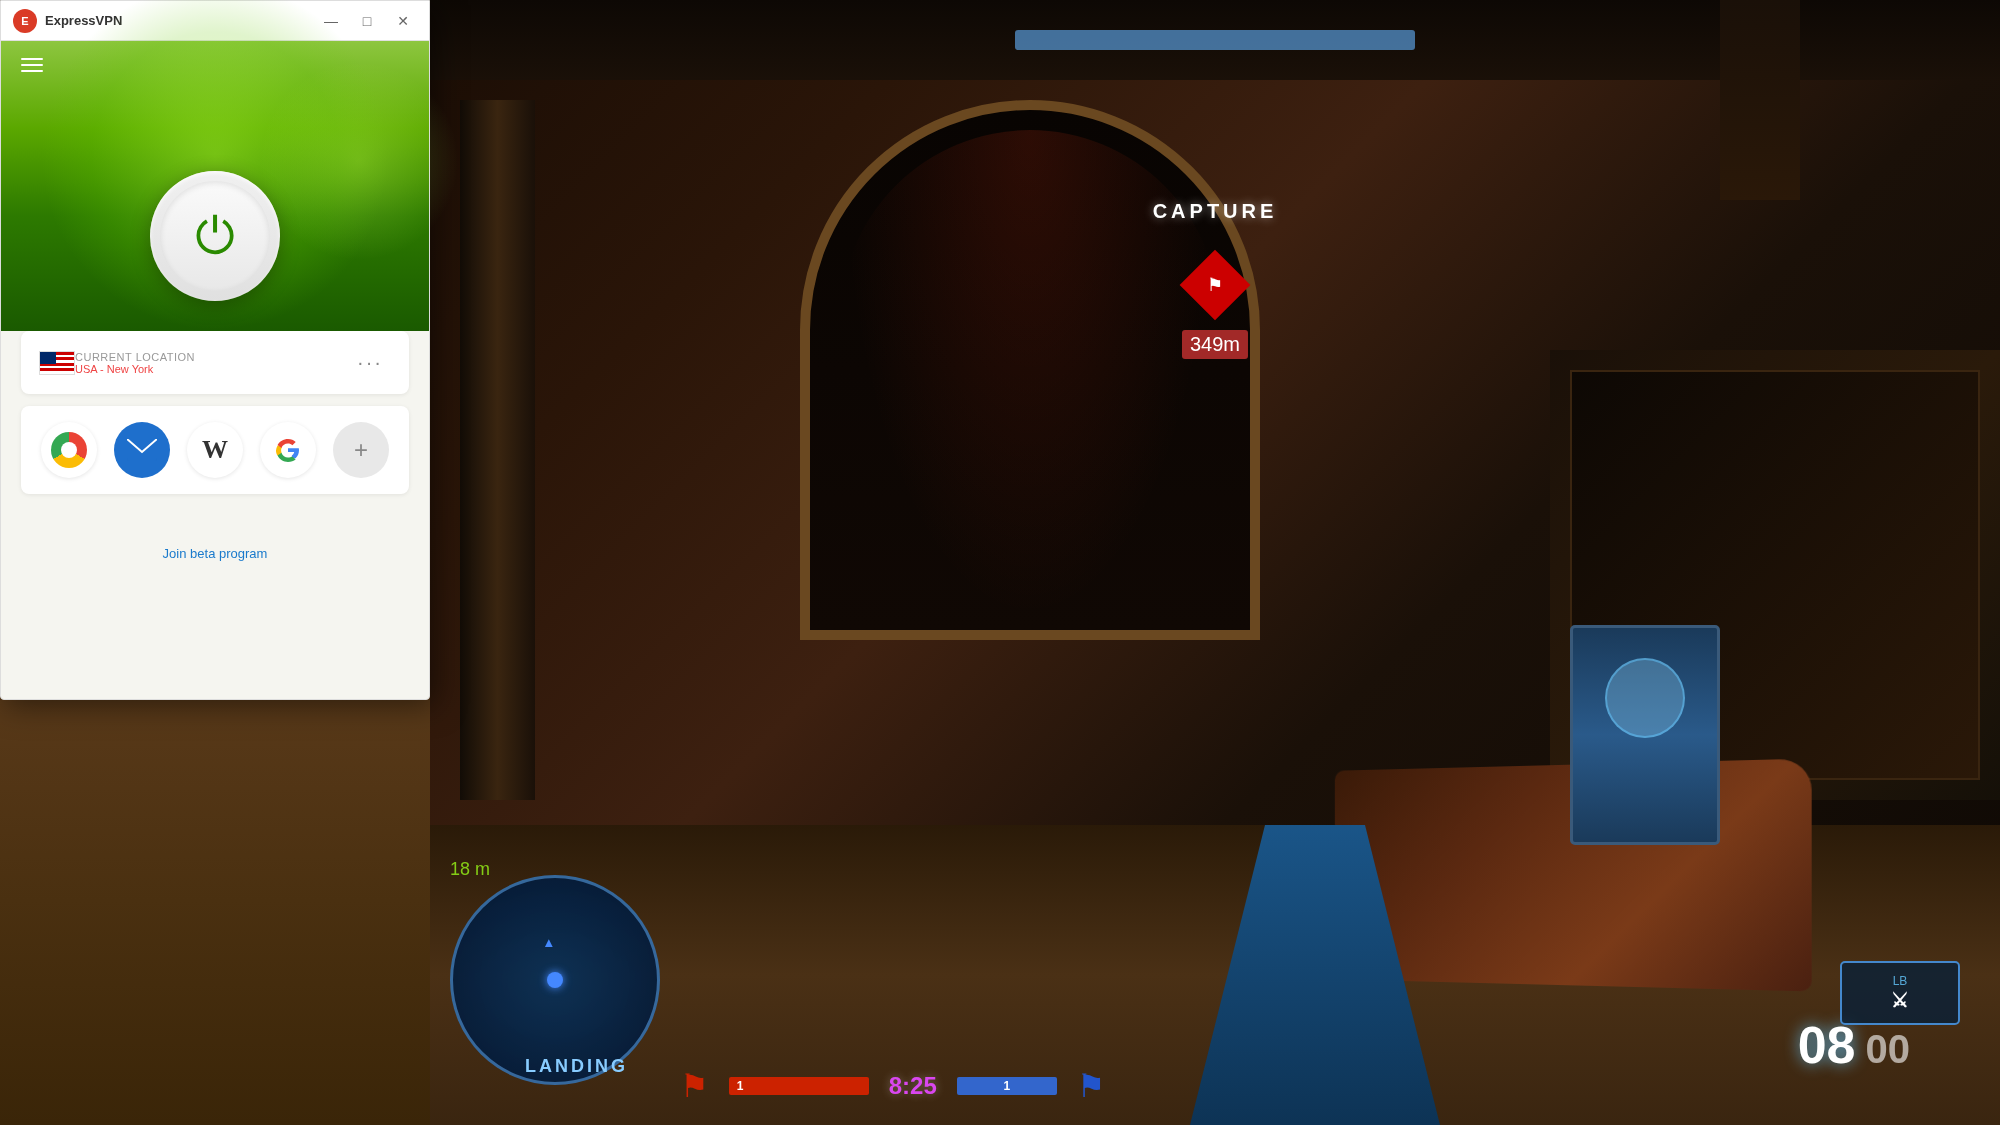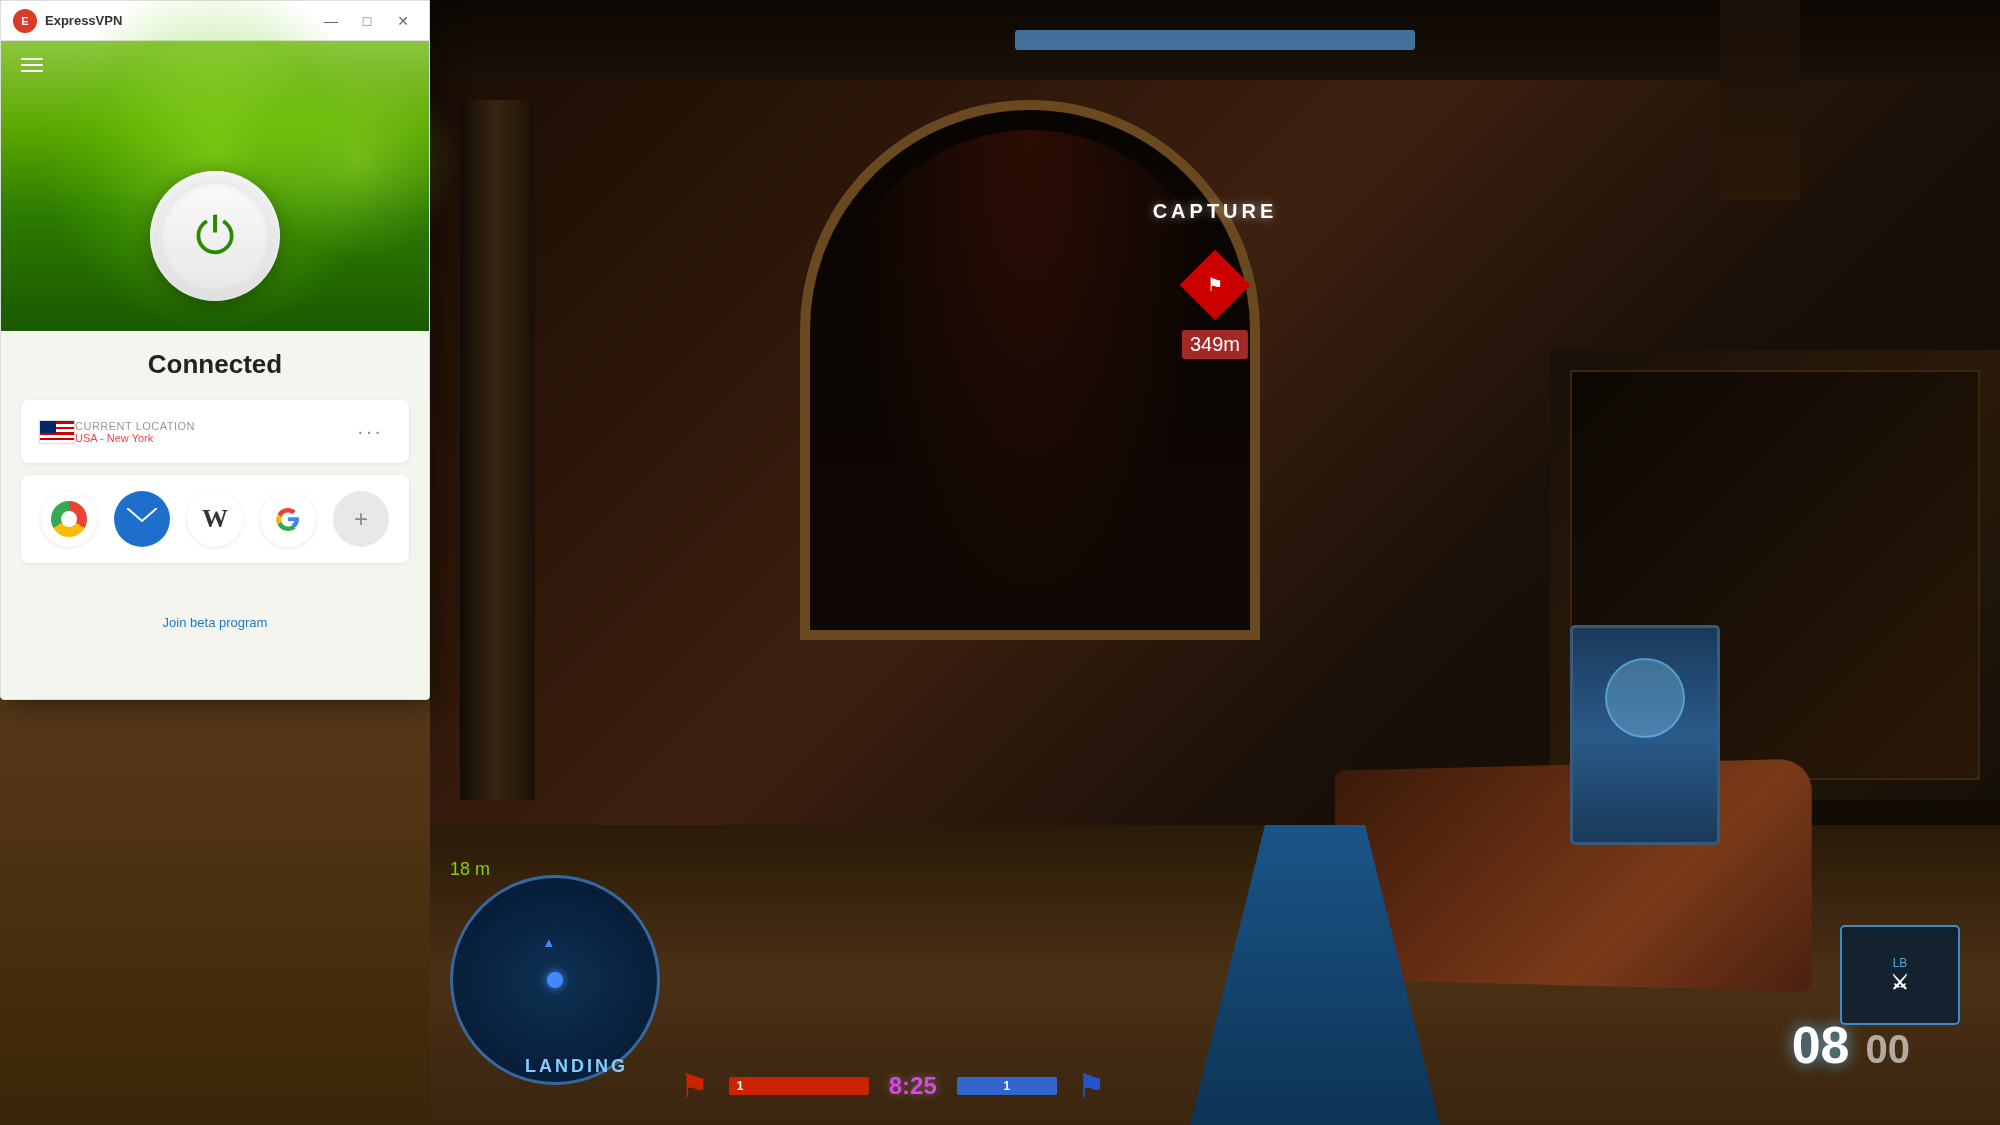--- a/index.html
+++ b/index.html
@@ -473,26 +473,26 @@
         <span style="color:white;font-size:12px;font-weight:bold;">1</span>
       </div>
     </div>
     <div class="timer">8:25</div>
     <div style="width:100px;height:18px;background:#3366cc;border-radius:2px;display:flex;align-items:center;justify-content:center;">
       <span style="color:white;font-size:12px;font-weight:bold;">1</span>
     </div>
     <span style="color:#2255cc;font-size:32px;">⚑</span>
   </div>
 
-  <div style="position:absolute;bottom:50px;right:90px;display:flex;align-items:baseline;gap:16px;">
+  <div style="position:absolute;bottom:50px;right:90px;display:flex;align-items:baseline;gap:10px;">
     <span style="color:white;font-size:52px;font-weight:bold;text-shadow:0 0 15px rgba(100,200,255,0.8);">08</span>
     <span style="color:rgba(255,255,255,0.6);font-size:40px;font-weight:bold;">00</span>
   </div>
 
-  <div style="position:absolute;bottom:100px;right:40px;background:rgba(0,30,60,0.7);border:2px solid #4488cc;border-radius:5px;padding:8px;width:120px;height:100px;display:flex;flex-direction:column;align-items:center;justify-content:center;">
+  <div style="position:absolute;bottom:100px;right:40px;background:rgba(0,30,60,0.7);border:2px solid #4488cc;border-radius:5px;padding:8px;width:120px;height:64px;display:flex;flex-direction:column;align-items:center;justify-content:center;">
     <div style="color:rgba(100,200,255,0.8);font-size:12px;">LB</div>
     <div style="color:white;font-size:20px;font-weight:bold;">⚔</div>
   </div>
 </div>
 
 <div class="vpn-window">
 
   <div class="title-bar">
     <div class="title-bar-left">
       <div class="vpn-logo">
@@ -526,21 +526,20 @@
       <div class="power-button-outer">
         <div class="power-button-inner">
           <span class="power-icon">⏻</span>
         </div>
       </div>
     </div>
   </div>
 
   <div class="vpn-body">
 
-    <div class="connected-text">Connected</div>
 
     <div class="location-card">
       <div class="location-left">
         <div class="us-flag">
           <div class="us-flag-canton"></div>
         </div>
         <div class="location-info">
           <span class="location-label">Current Location</span>
           <span class="location-name">USA - New York</span>
         </div>

